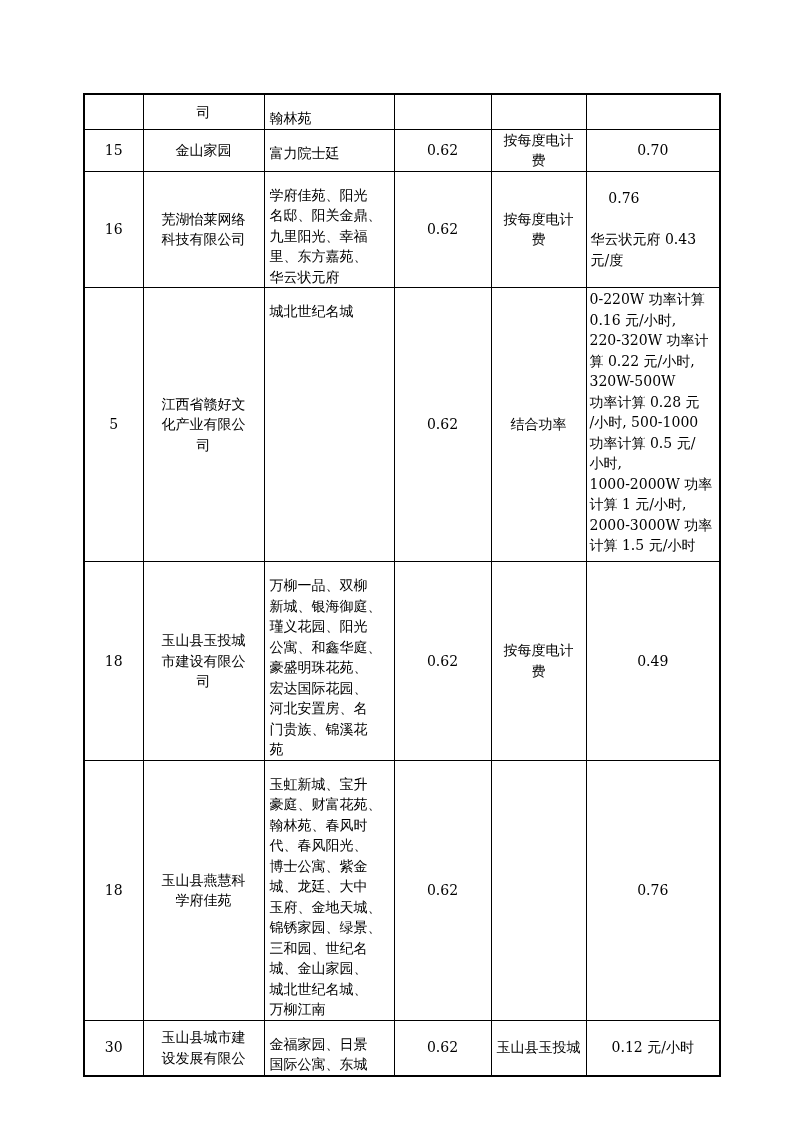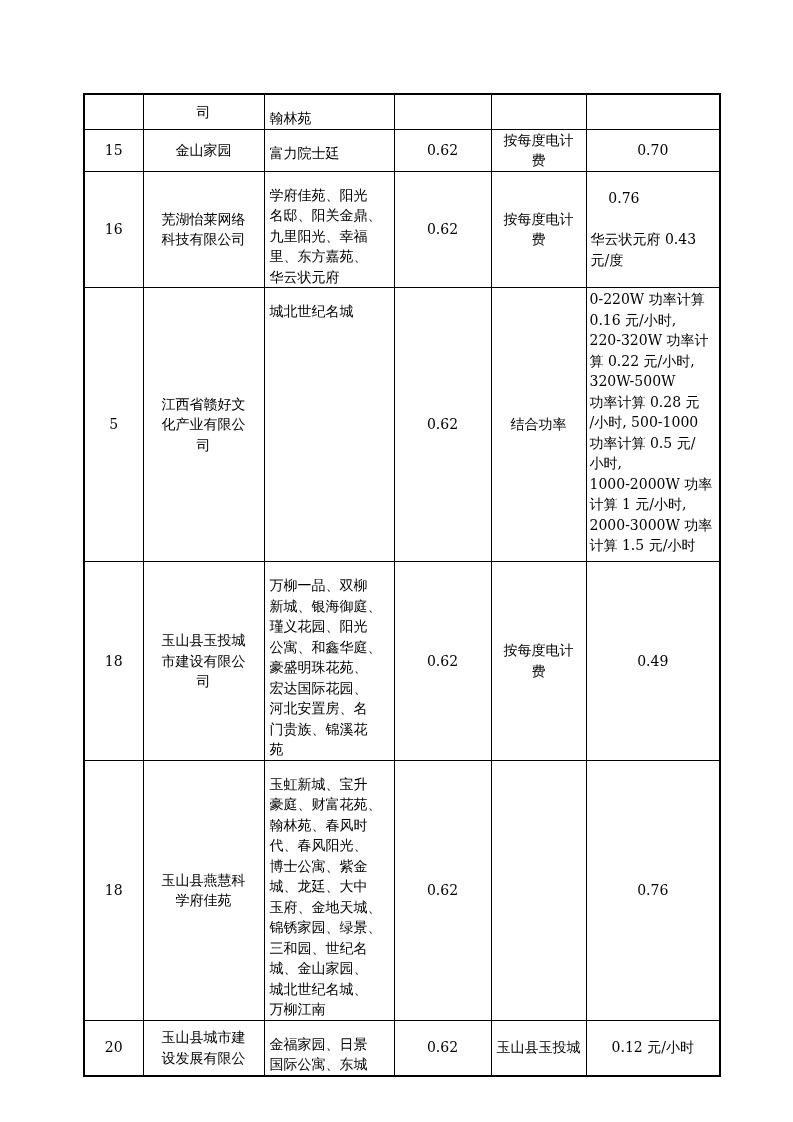--- a/index.html
+++ b/index.html
@@ -162,21 +162,21 @@
 锦锈家园、绿景、
 三和园、世纪名
 城、金山家园、
 城北世纪名城、
 万柳江南</td>
         <td class="col-price">0.62</td>
         <td class="col-billing"></td>
         <td class="col-rate">0.76</td>
       </tr>
       <tr class="r6">
-        <td class="col-no">20</td>
+        <td class="col-no">30</td>
         <td class="col-company">玉山县城市建
 设发展有限公</td>
         <td class="col-comm">金福家园、日景
 国际公寓、东城</td>
         <td class="col-price">0.62</td>
         <td class="col-billing">玉山县玉投城</td>
         <td class="col-rate">0.12 元/小时</td>
       </tr>
     </tbody>
   </table>

